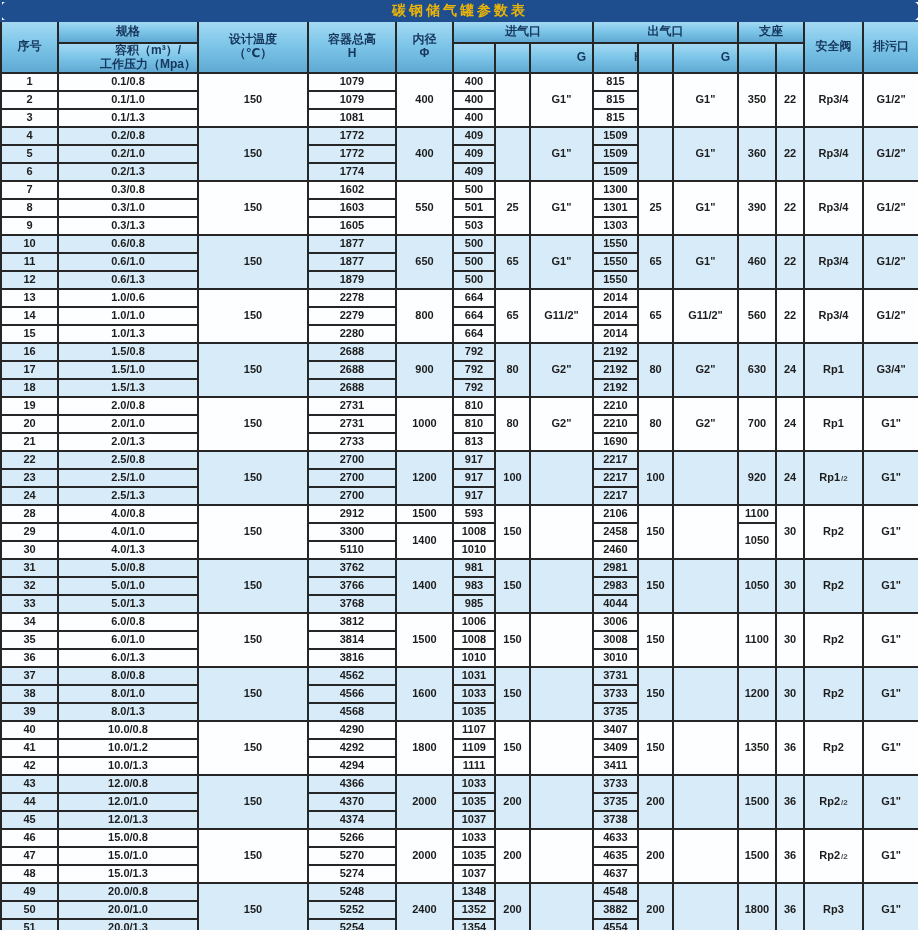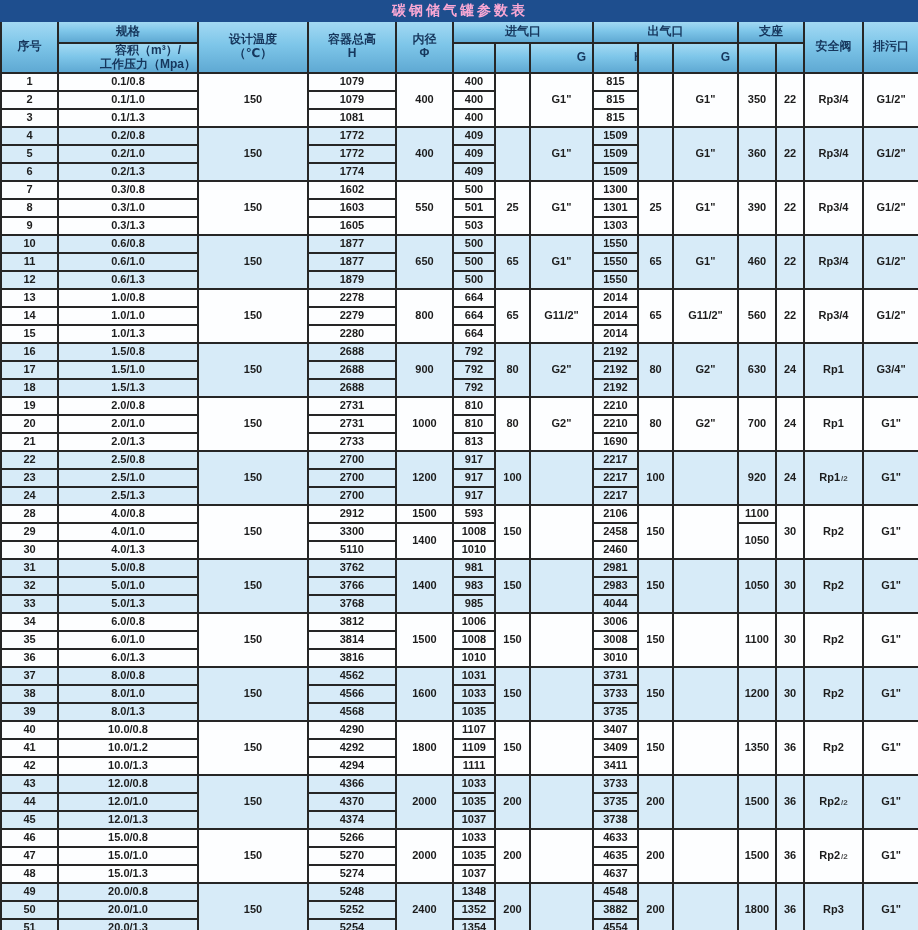--- a/index.html
+++ b/index.html
@@ -1,21 +1,21 @@
 <!DOCTYPE html>
 <html><head>
 <meta charset="utf-8">
 <style>
   html,body{margin:0;padding:0;background:#ffffff;}
   body{font-family:"Liberation Sans","DejaVu Sans",sans-serif;width:918px;}
   table{border-collapse:collapse;width:918px;table-layout:fixed;}
   th,td{border:2px solid #262626;text-align:center;vertical-align:middle;padding:0;overflow:hidden;}
   tr.title-row th{
-    background:#1e4e8e;border-color:#1e4e8e;color:#f9a8d4;
-    height:17px;font-size:14px;font-weight:bold;letter-spacing:3px;
+    background:#1e4e8e;border-color:#1e4e8e;color:#eab308;
+    height:17px;font-size:14px;font-weight:bold;letter-spacing:3px;border-radius:8px;
   }
   thead th.hcell{
     background:linear-gradient(180deg,#a3d9f3 0%,#7ec6e9 45%,#5fa9d3 100%);
     color:#16365c;font-weight:bold;font-size:12px;line-height:1.15;
     white-space:pre-line;
   }
   tr.head-a th{height:20px;}
   tr.head-b th{height:24px;padding-left:40px;}
   th.spec-sub{font-size:10.5px;}
   tbody td{
@@ -199,21 +199,21 @@
       </tr>
       <tr class="blue">
         <td>12</td>
         <td>0.6/1.3</td>
         <td>1879</td>
         <td>500</td>
         <td>1550</td>
       </tr>
       <tr class="white">
         <td>13</td>
-        <td>1.0/0.8</td>
+        <td>1.0/0.6</td>
         <td rowspan="3">150</td>
         <td>2278</td>
         <td rowspan="3">800</td>
         <td>664</td>
         <td rowspan="3">65</td>
         <td rowspan="3">G11/2"</td>
         <td>2014</td>
         <td rowspan="3">65</td>
         <td rowspan="3">G11/2"</td>
         <td rowspan="3">560</td>

